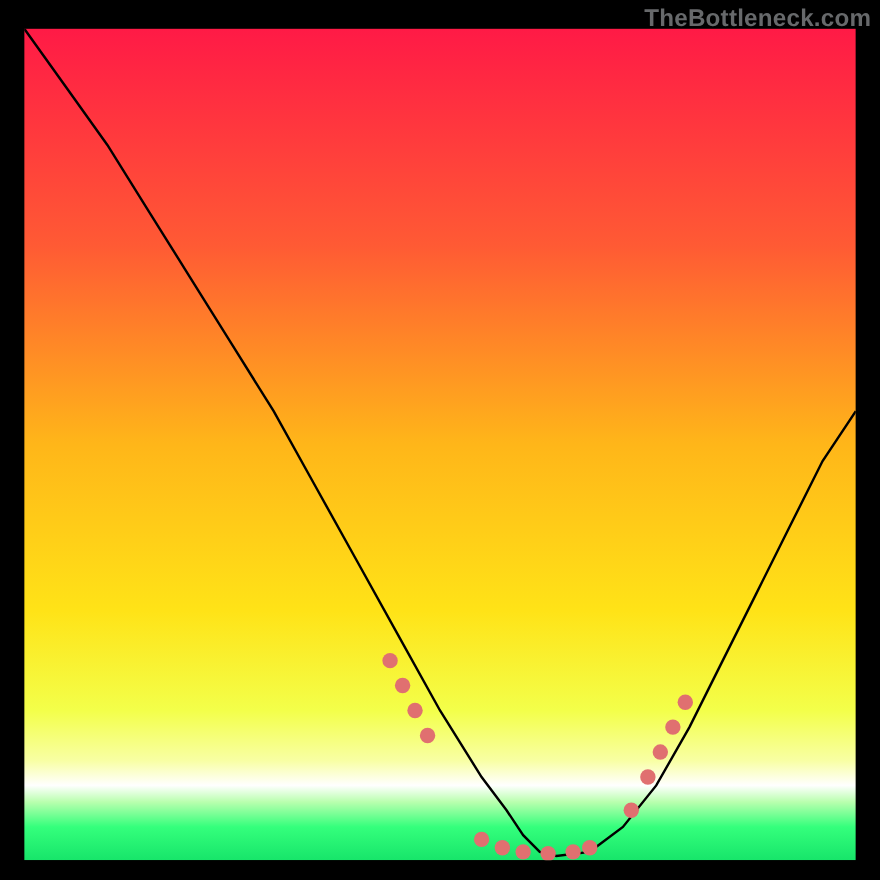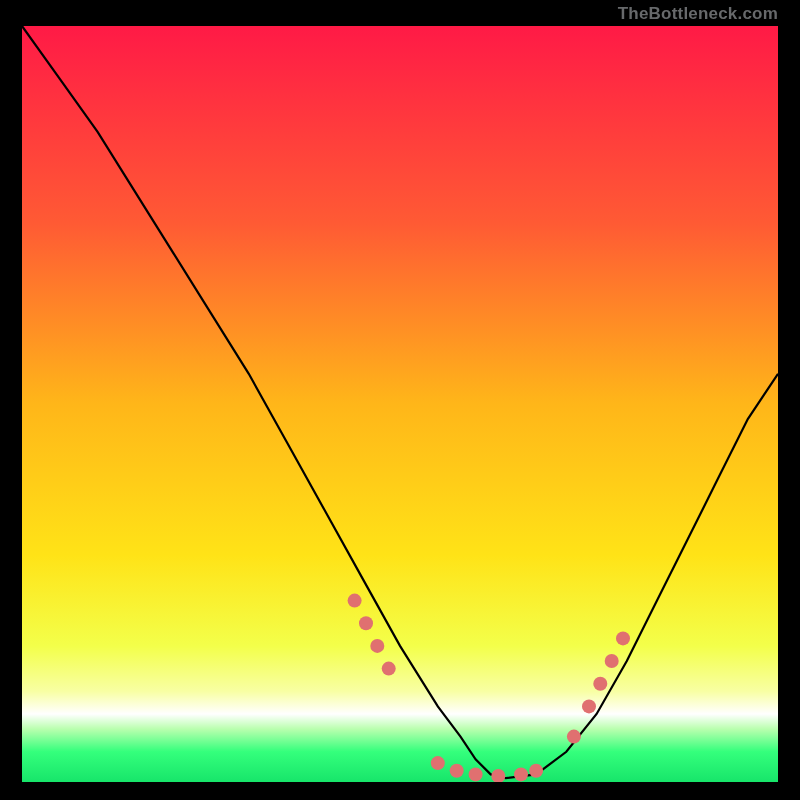--- a/index.html
+++ b/index.html
@@ -22,23 +22,23 @@
   .plot {
     position: absolute;
     left: 0;
     top: 0;
     width: 756px;
     height: 756px;
   }
   .watermark {
     position: absolute;
     top: 4px;
-    right: 22px;
+    right: 8px;
     color: #67696b;
-    font-size: 17px;
+    font-size: 22px;
     font-weight: 600;
     letter-spacing: 0.2px;
   }
   svg { display: block; }
 </style>
 </head>
 <body>
 
 <div class="watermark">TheBottleneck.com</div>
 

